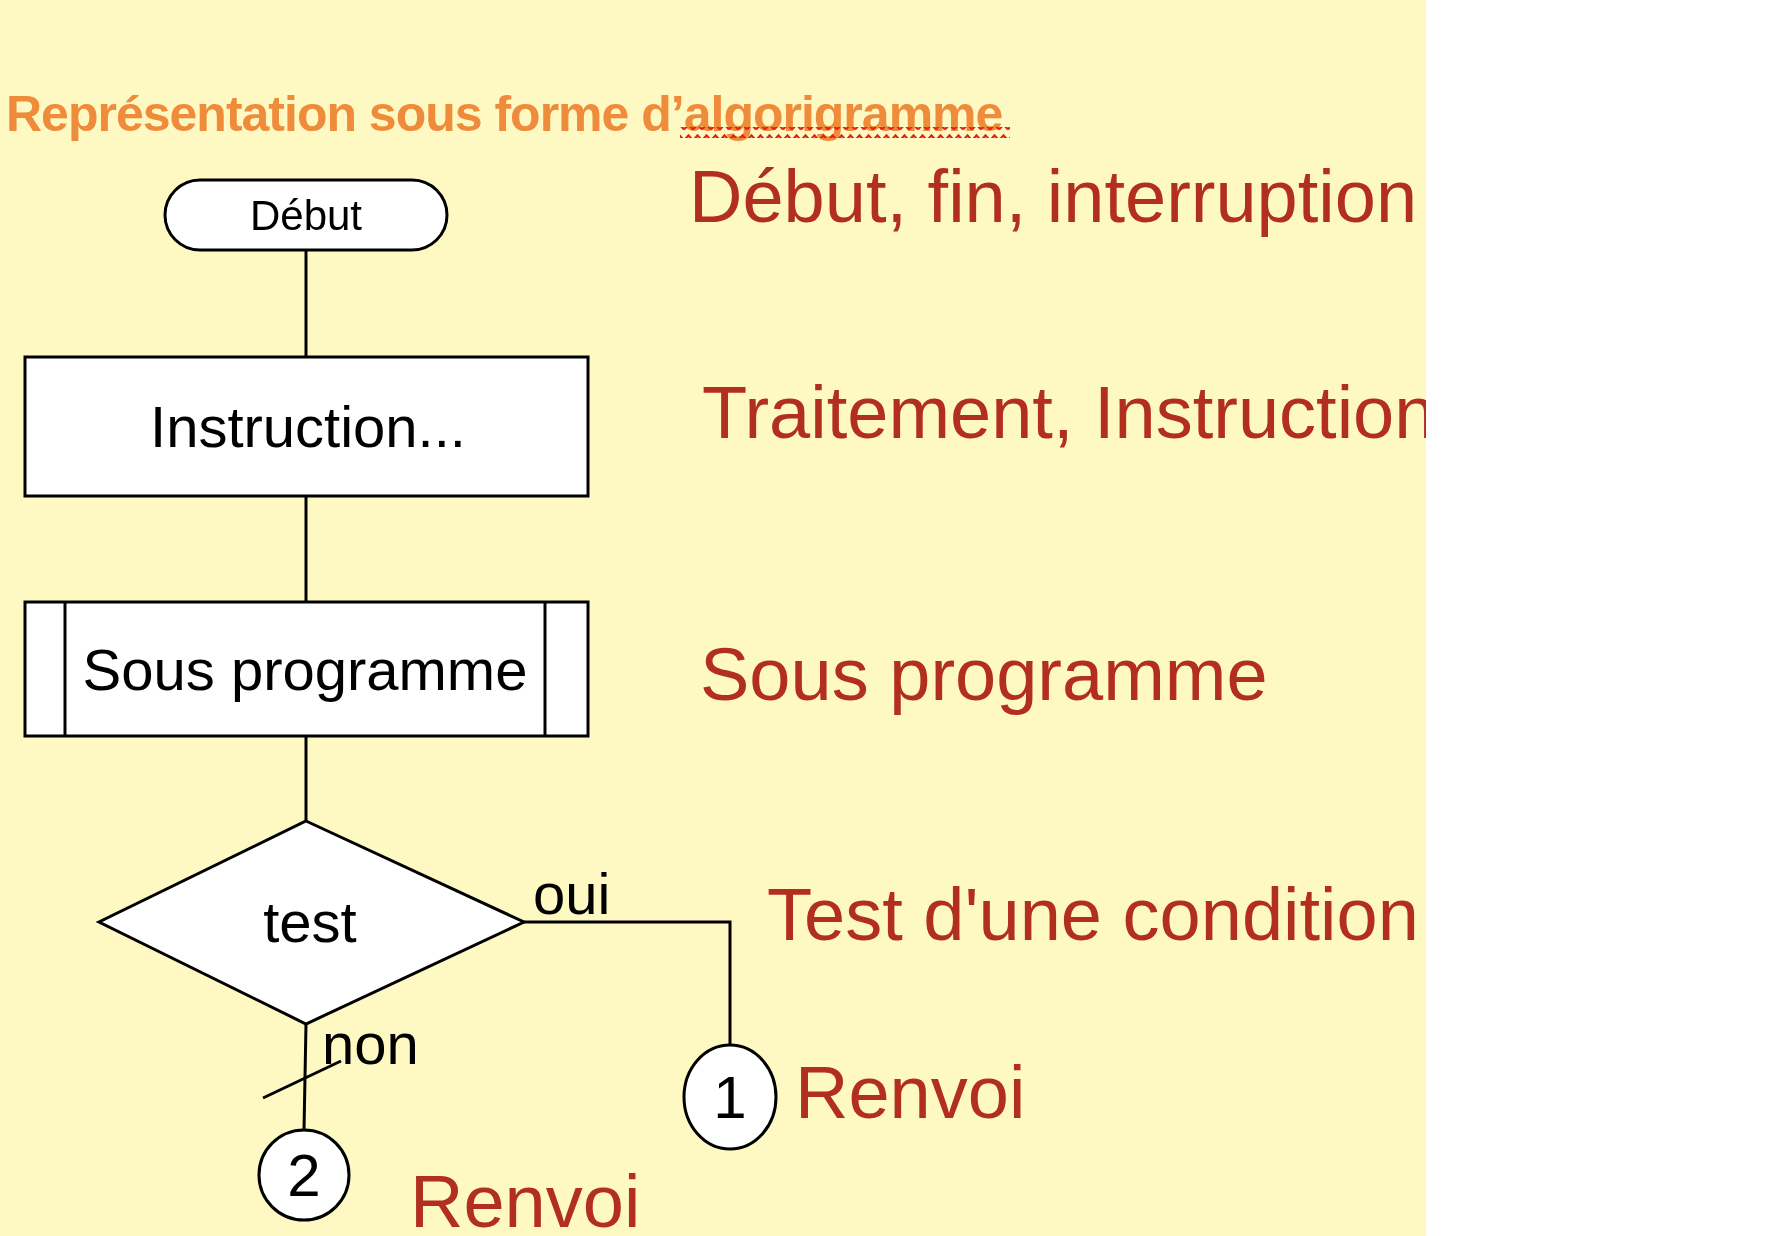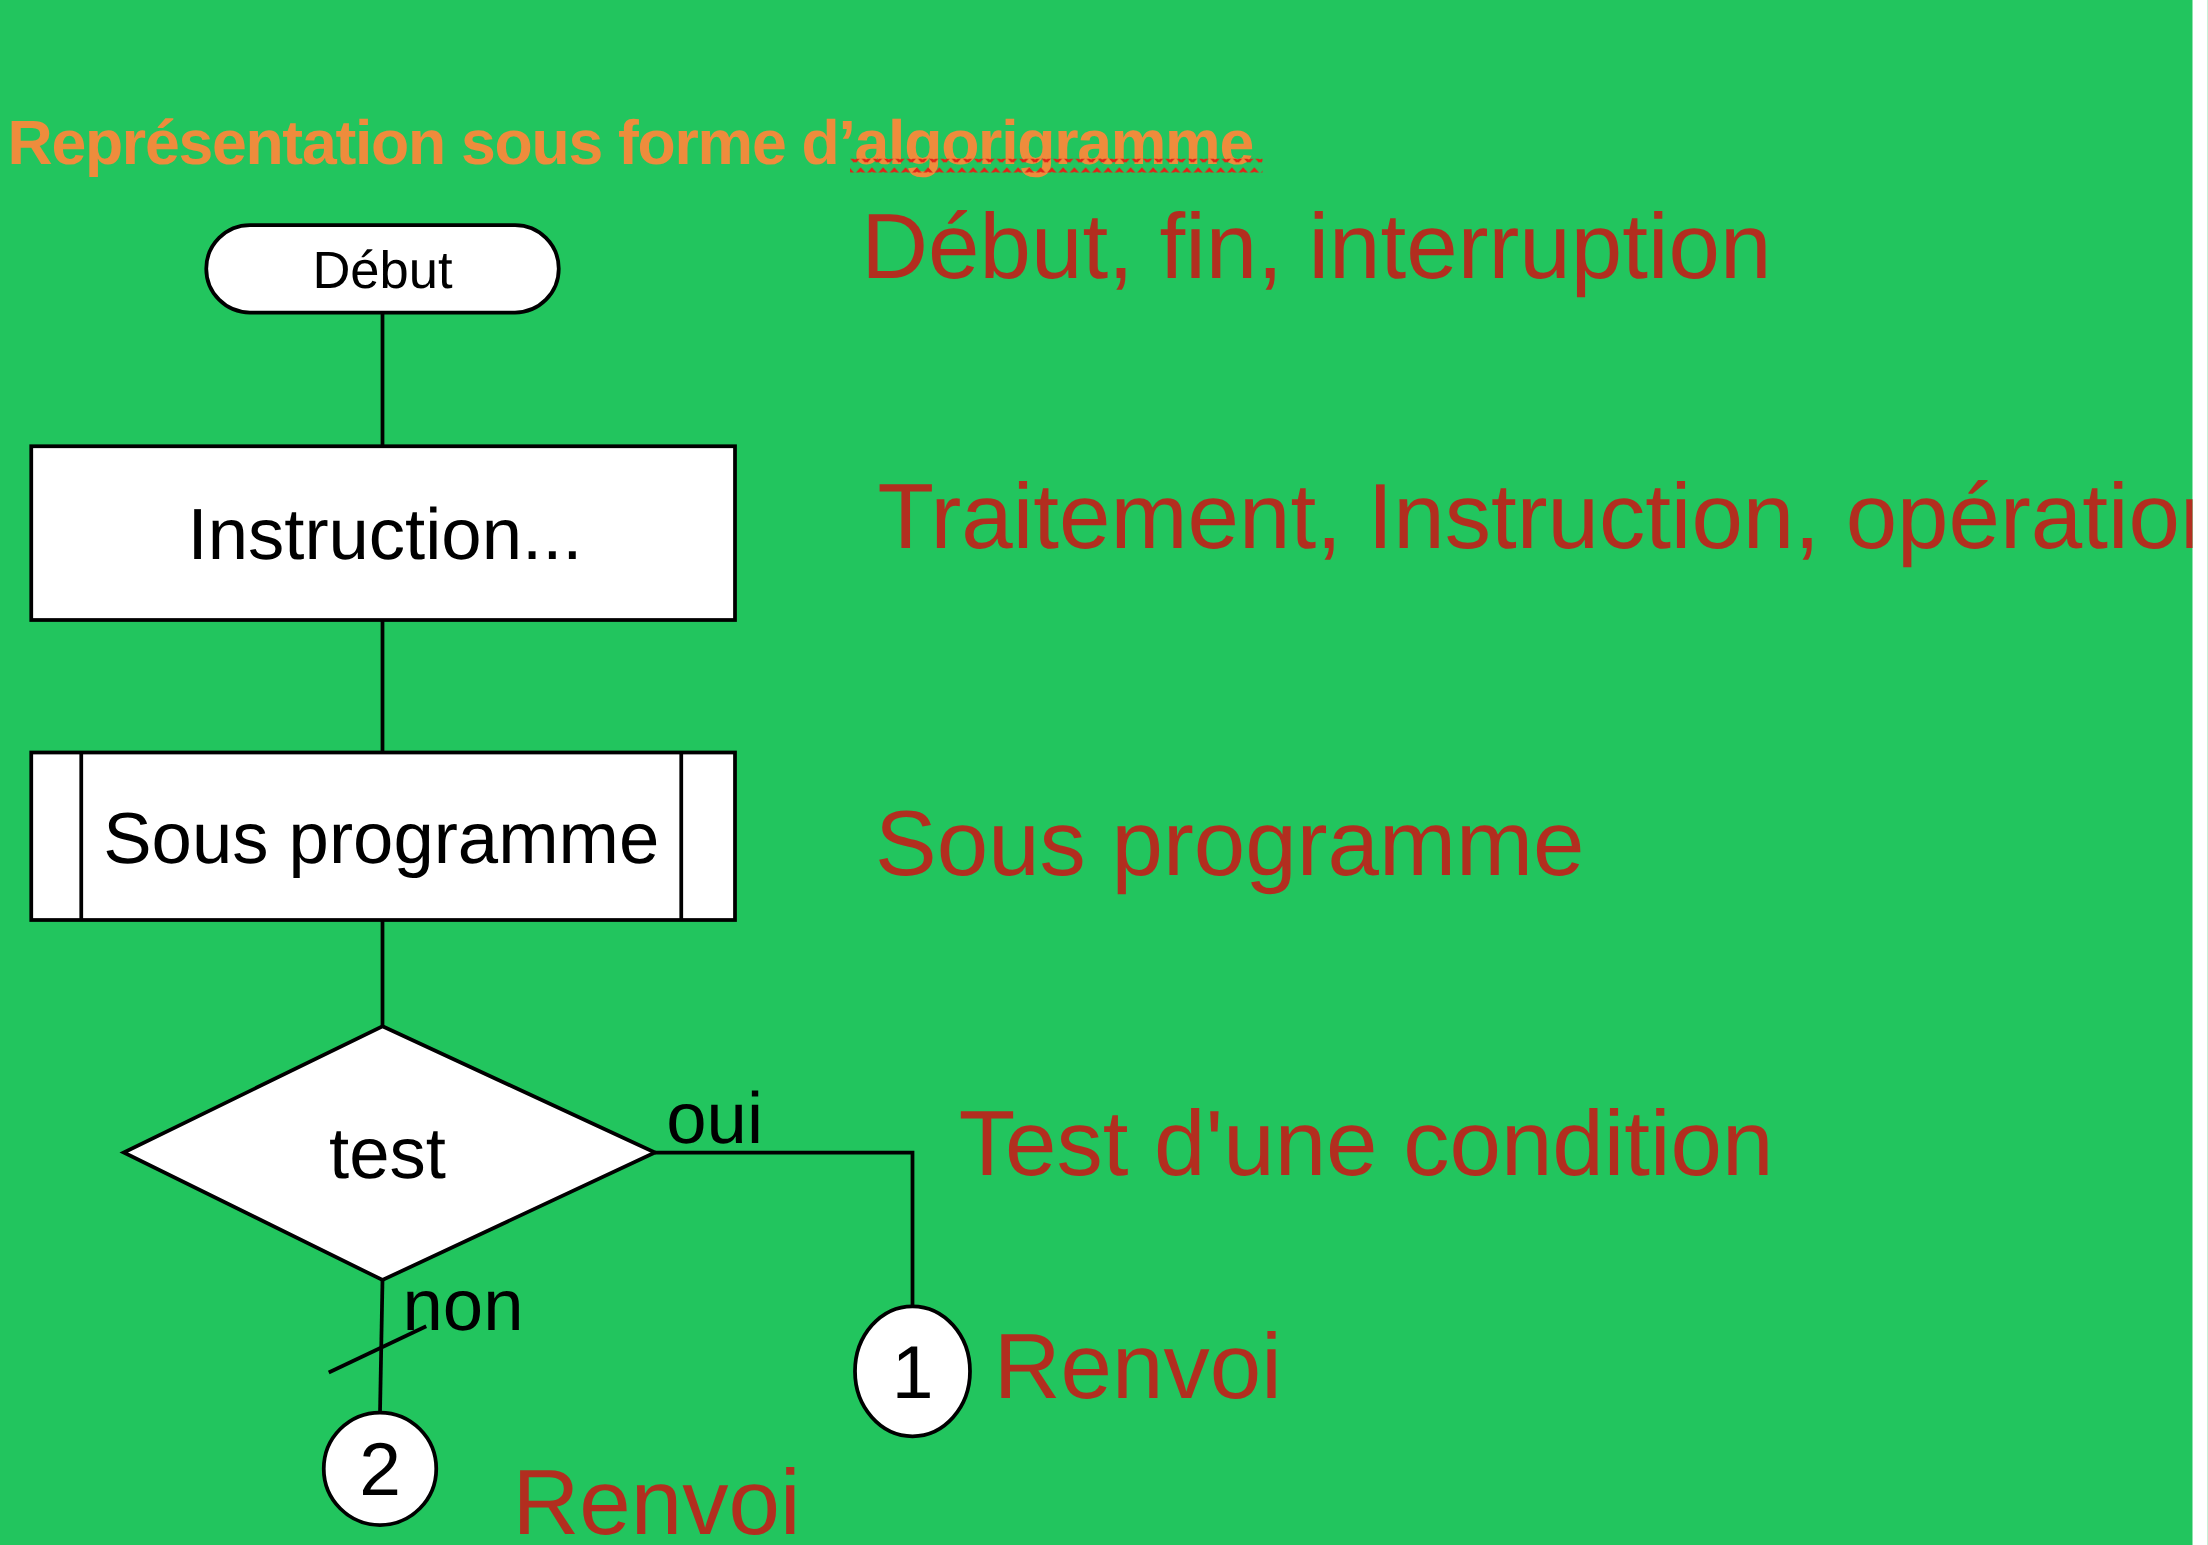--- a/index.html
+++ b/index.html
@@ -1,16 +1,16 @@
 <!DOCTYPE html>
 <html><head>
 <meta charset="utf-8">
 <style>
   html,body{margin:0;padding:0;background:#ffffff;}
-  #stage{position:relative;width:1754px;height:1236px;background:#22c55e;overflow:hidden;
+  #stage{position:relative;width:1426px;height:1236px;background:#fef9c3;overflow:hidden;
          font-family:"Liberation Sans", sans-serif;}
   svg{position:absolute;left:0;top:0;}
   .title-text{font-family:"Liberation Sans", sans-serif;font-weight:bold;font-size:50px;
               letter-spacing:-1px;fill:#EE8C3C;}
   .node-text{font-family:"Liberation Sans", sans-serif;font-size:58px;fill:#000000;}
   .node-text-small{font-family:"Liberation Sans", sans-serif;font-size:42px;fill:#000000;}
   .digit-text{font-family:"Liberation Sans", sans-serif;font-size:60px;fill:#000000;}
   .branch-text{font-family:"Liberation Sans", sans-serif;font-size:58px;fill:#000000;}
   .annot-text{font-family:"Liberation Sans", sans-serif;font-size:74px;fill:#B22E1F;}
   .shape{fill:#ffffff;stroke:#000000;stroke-width:3;}

